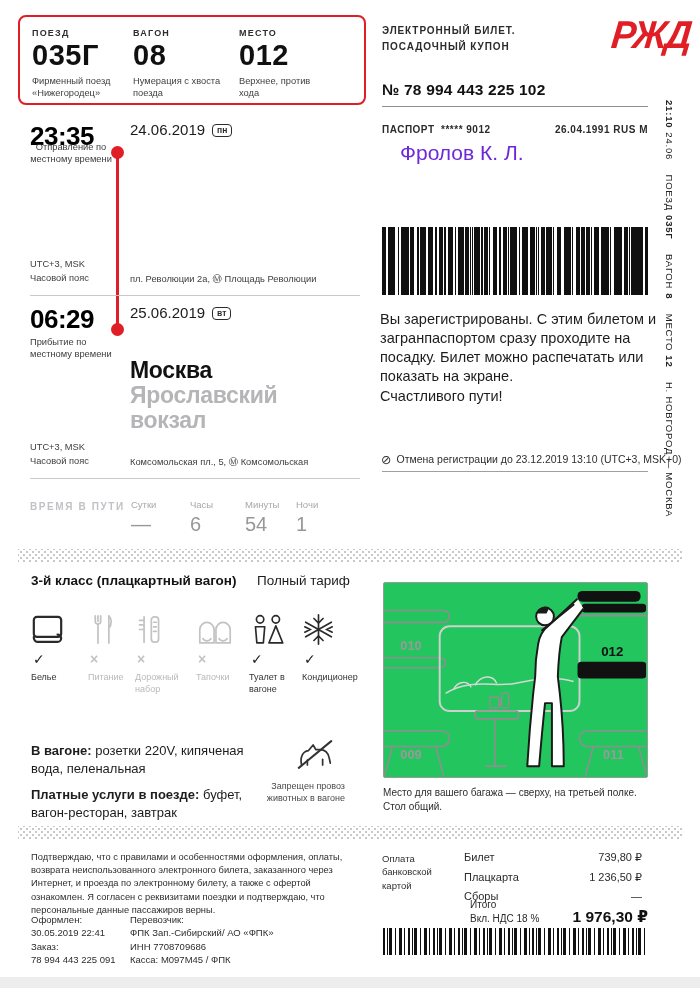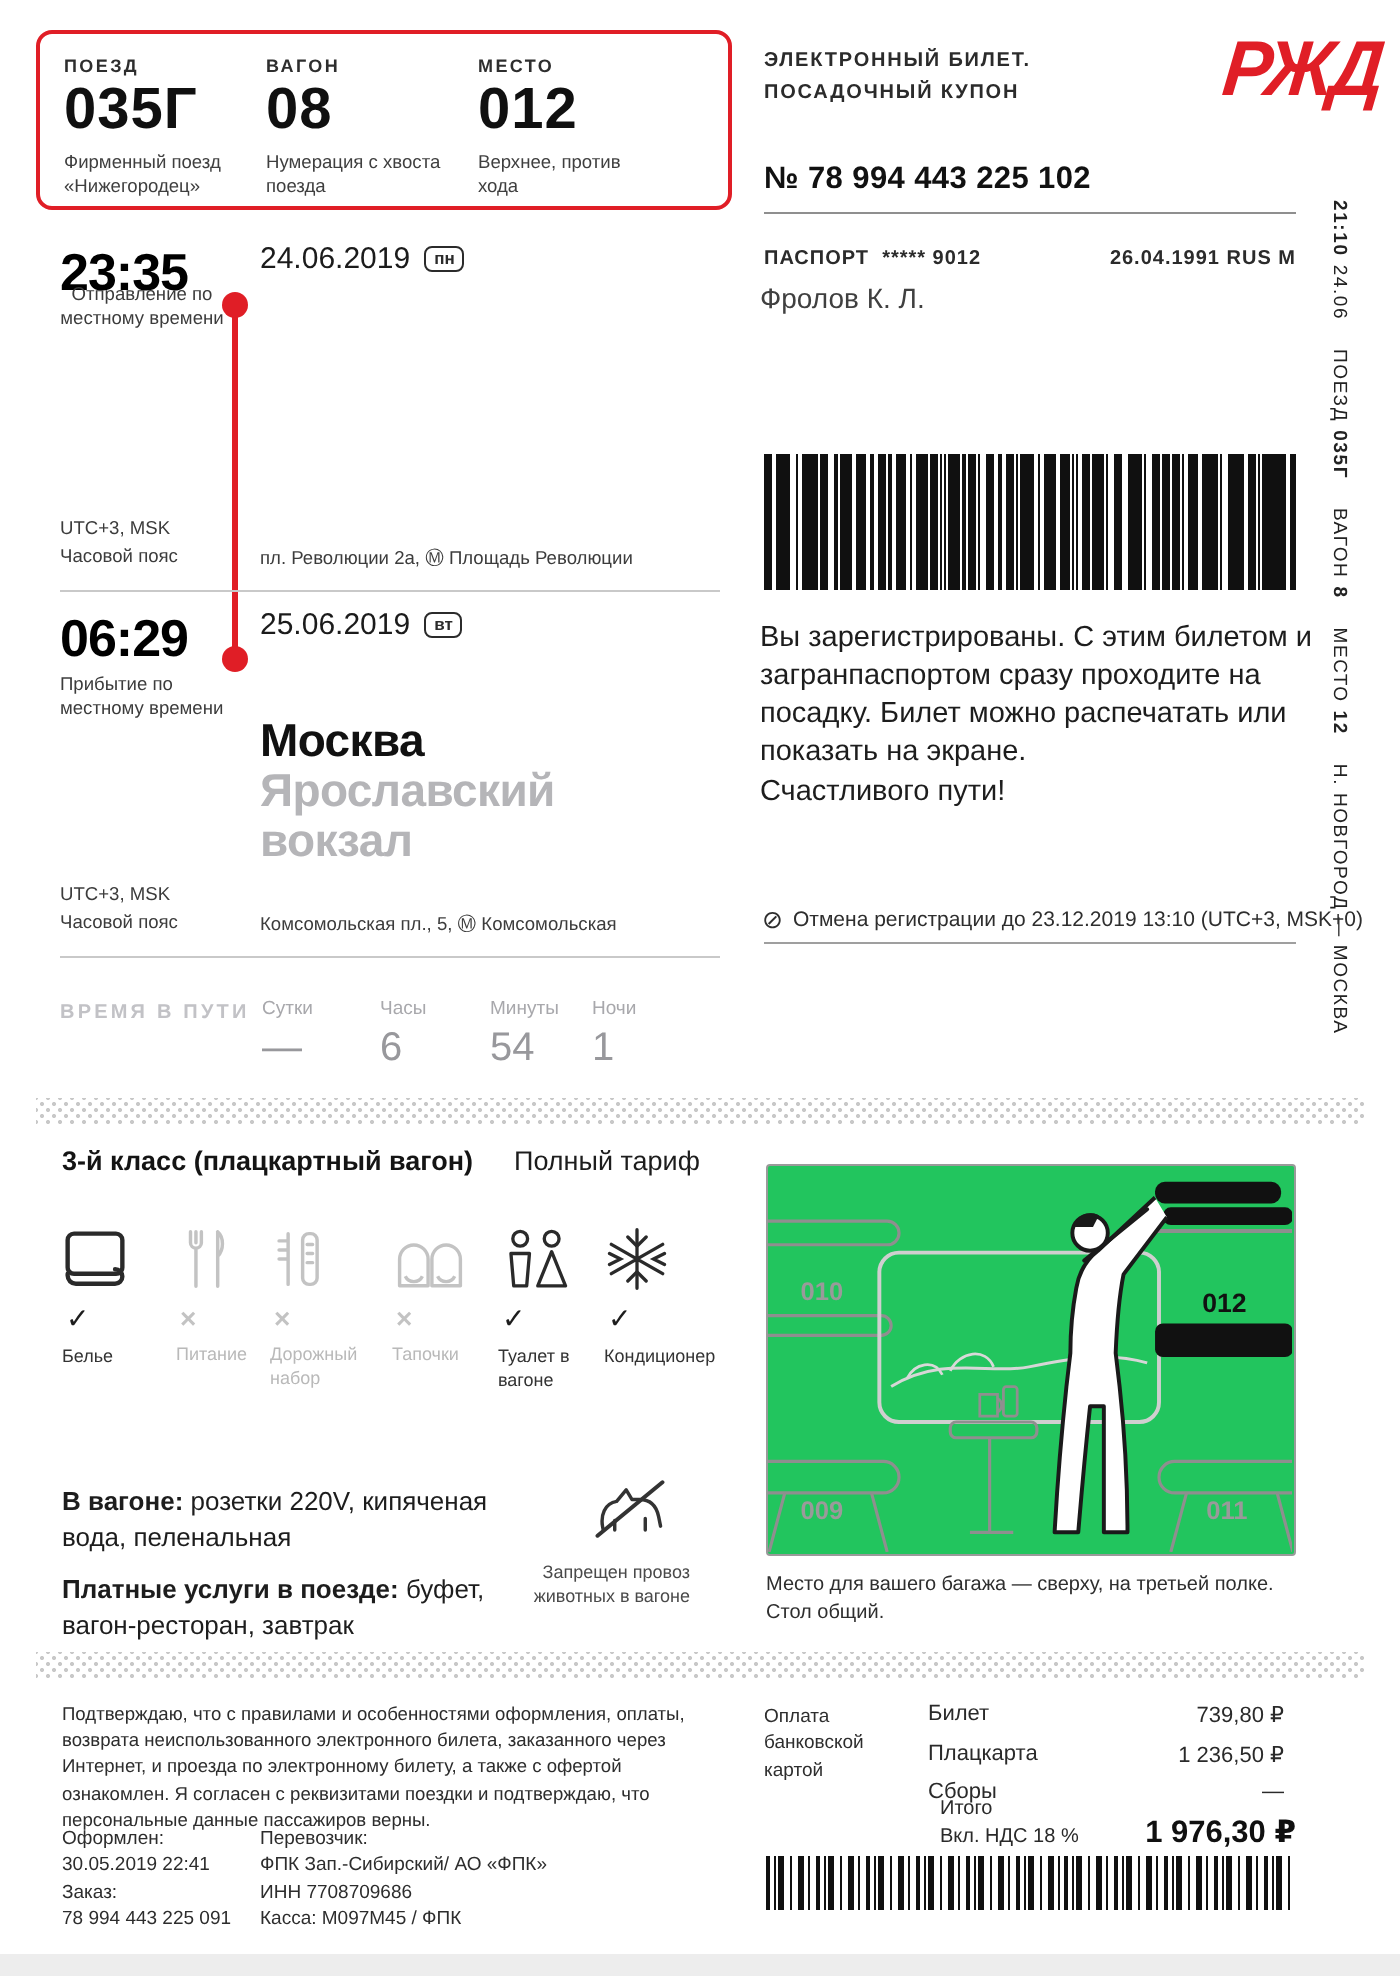--- a/index.html
+++ b/index.html
@@ -44,21 +44,21 @@
 
   
   .dur-label{position:absolute;left:30px;top:501px;font-size:10px;letter-spacing:1.6px;color:#c2c2c6;font-weight:600;}
   .dur-unit{position:absolute;top:499px;}
   .du-label{font-size:9.5px;color:#a8a8ac;}
   .du-value{font-size:20px;color:#98989c;margin-top:3px;}
 
   
   .passport-row{position:absolute;left:382px;top:124px;width:266px;display:flex;justify-content:space-between;
     font-size:10px;color:#2b2b2b;letter-spacing:.5px;font-weight:600;}
-  .pass-name{position:absolute;left:380px;top:141px;font-size:14px;font-weight:500;color:#404040;}
+  .pass-name{position:absolute;left:400px;top:141px;font-size:21px;font-weight:500;color:#6d28d9;}
   .pdf417{position:absolute;left:382px;top:227px;width:266px;height:68px;background-color:#fff;
     background-image:
       repeating-linear-gradient(90deg,#101010 0 4px,transparent 4px 5px,#101010 5px 6px,transparent 6px 9px,#101010 9px 13px,transparent 13px 16px,#101010 16px 17px,transparent 17px 19px),
       repeating-linear-gradient(90deg,transparent 0 2px,#101010 2px 3px,transparent 3px 6px,#101010 6px 10px,transparent 10px 12px,#101010 12px 13px,transparent 13px 17px);
     background-size:83px 6px,71px 9px;}
   .pdf417::before,.pdf417::after{content:"";position:absolute;top:0;bottom:0;width:9px;
     background:repeating-linear-gradient(90deg,#101010 0 4px,#fff 4px 6px,#101010 6px 9px);}
   .pdf417::before{left:0;} .pdf417::after{right:0;}
   .reg-block{position:absolute;left:380px;top:310px;width:302px;font-size:14.5px;line-height:1.32;color:#1d1d1d;}
   .reg-wish{margin-top:0px;}

